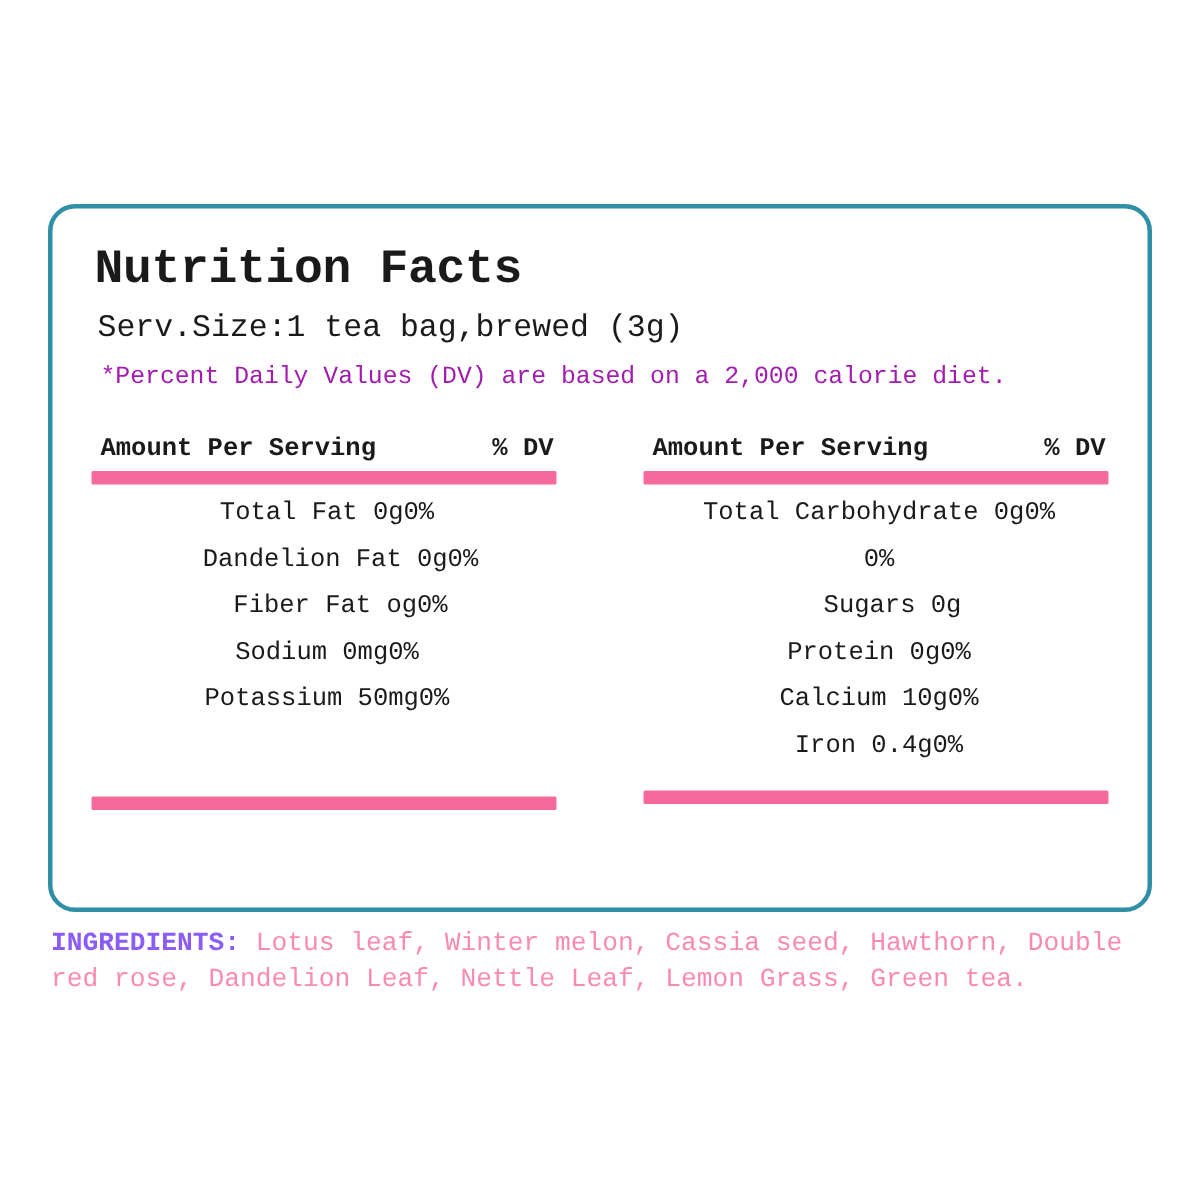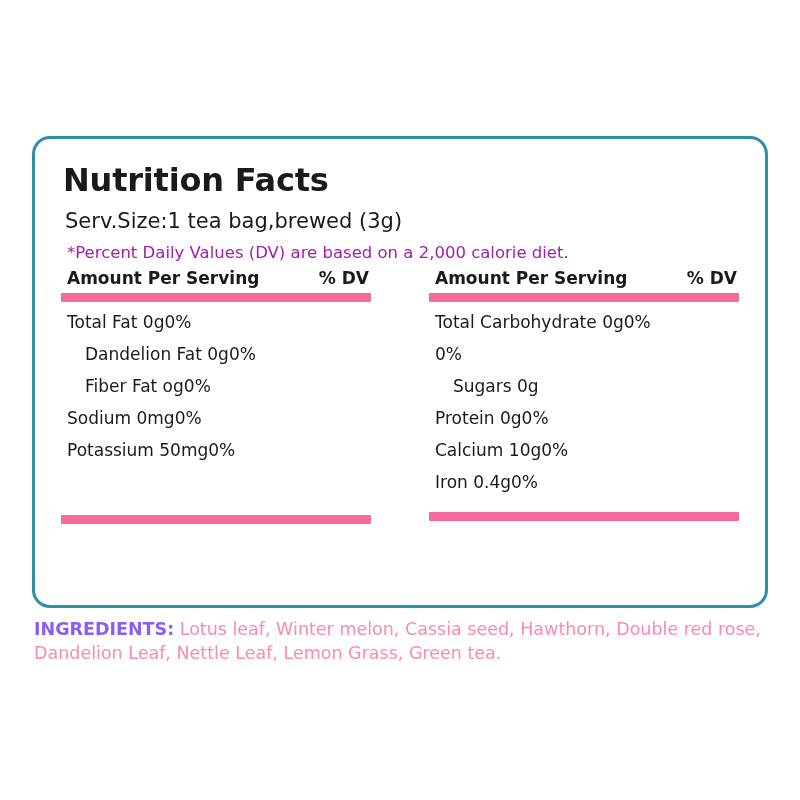--- a/index.html
+++ b/index.html
@@ -9,20 +9,21 @@
     height: 800px;
     background: #ffffff;
     font-family: "DejaVu Sans", sans-serif;
   }
 
   #root {
     position: relative;
     width: 800px;
     height: 580px;
     background: #ffffff;
+    font-family: Liberation Mono, monospace;
   }
 
   .panel {
     position: absolute;
     left: 32px;
     top: 136px;
     width: 736px;
     height: 472px;
     box-sizing: border-box;
     border: 3px solid #2f8fa6;
@@ -69,20 +70,21 @@
 
   .columns {
     display: flex;
     flex-direction: row;
     justify-content: space-between;
     margin-top: 4px;
   }
 
   .col {
     width: 310px;
+    margin-top: 24px;
   }
 
   .col-head {
     display: flex;
     justify-content: space-between;
     align-items: baseline;
     font-size: 17px;
     font-weight: bold;
     color: #1a1a1a;
     padding: 0 2px 0 6px;
@@ -100,21 +102,21 @@
     margin-top: 14px;
     margin-bottom: 0;
   }
 
   .rows {
     margin-top: 4px;
   }
 
   .row {
     display: flex;
-    justify-content: flex-start;
+    justify-content: center;
     align-items: baseline;
     font-size: 17px;
     color: #1a1a1a;
     padding: 6px 2px 6px 6px;
   }
 
   .row .name.indent {
     padding-left: 18px;
   }
 

